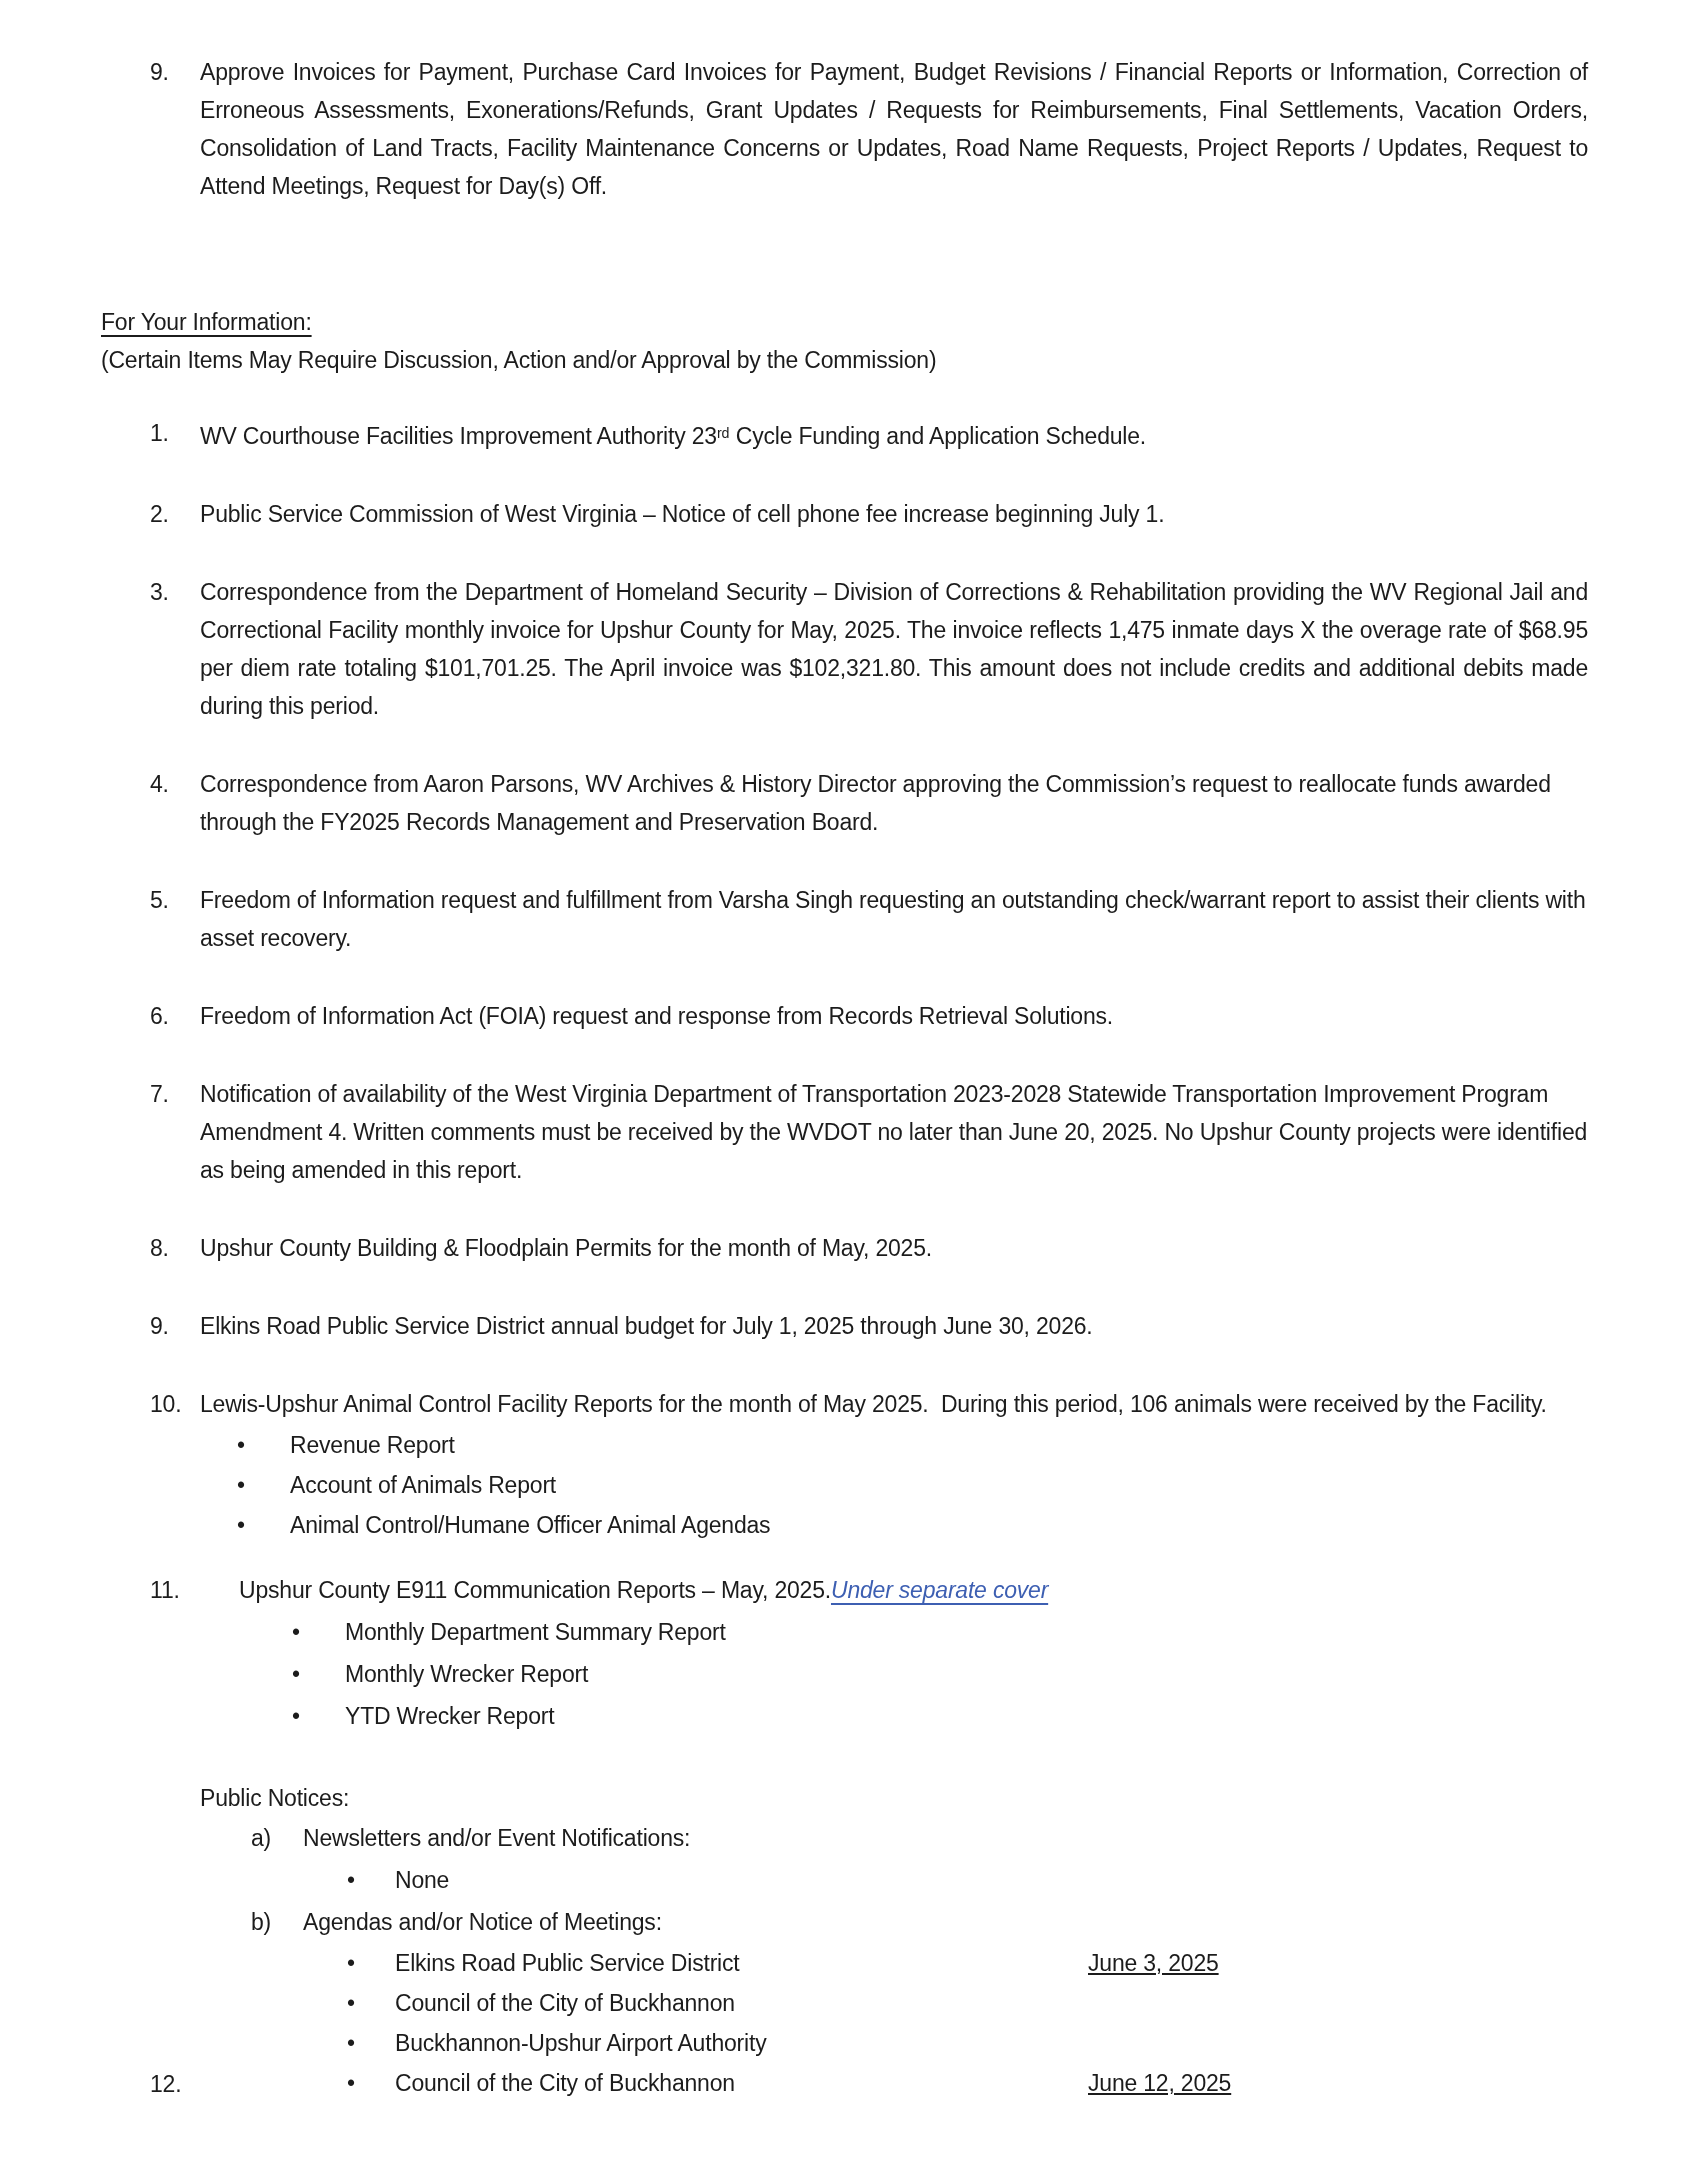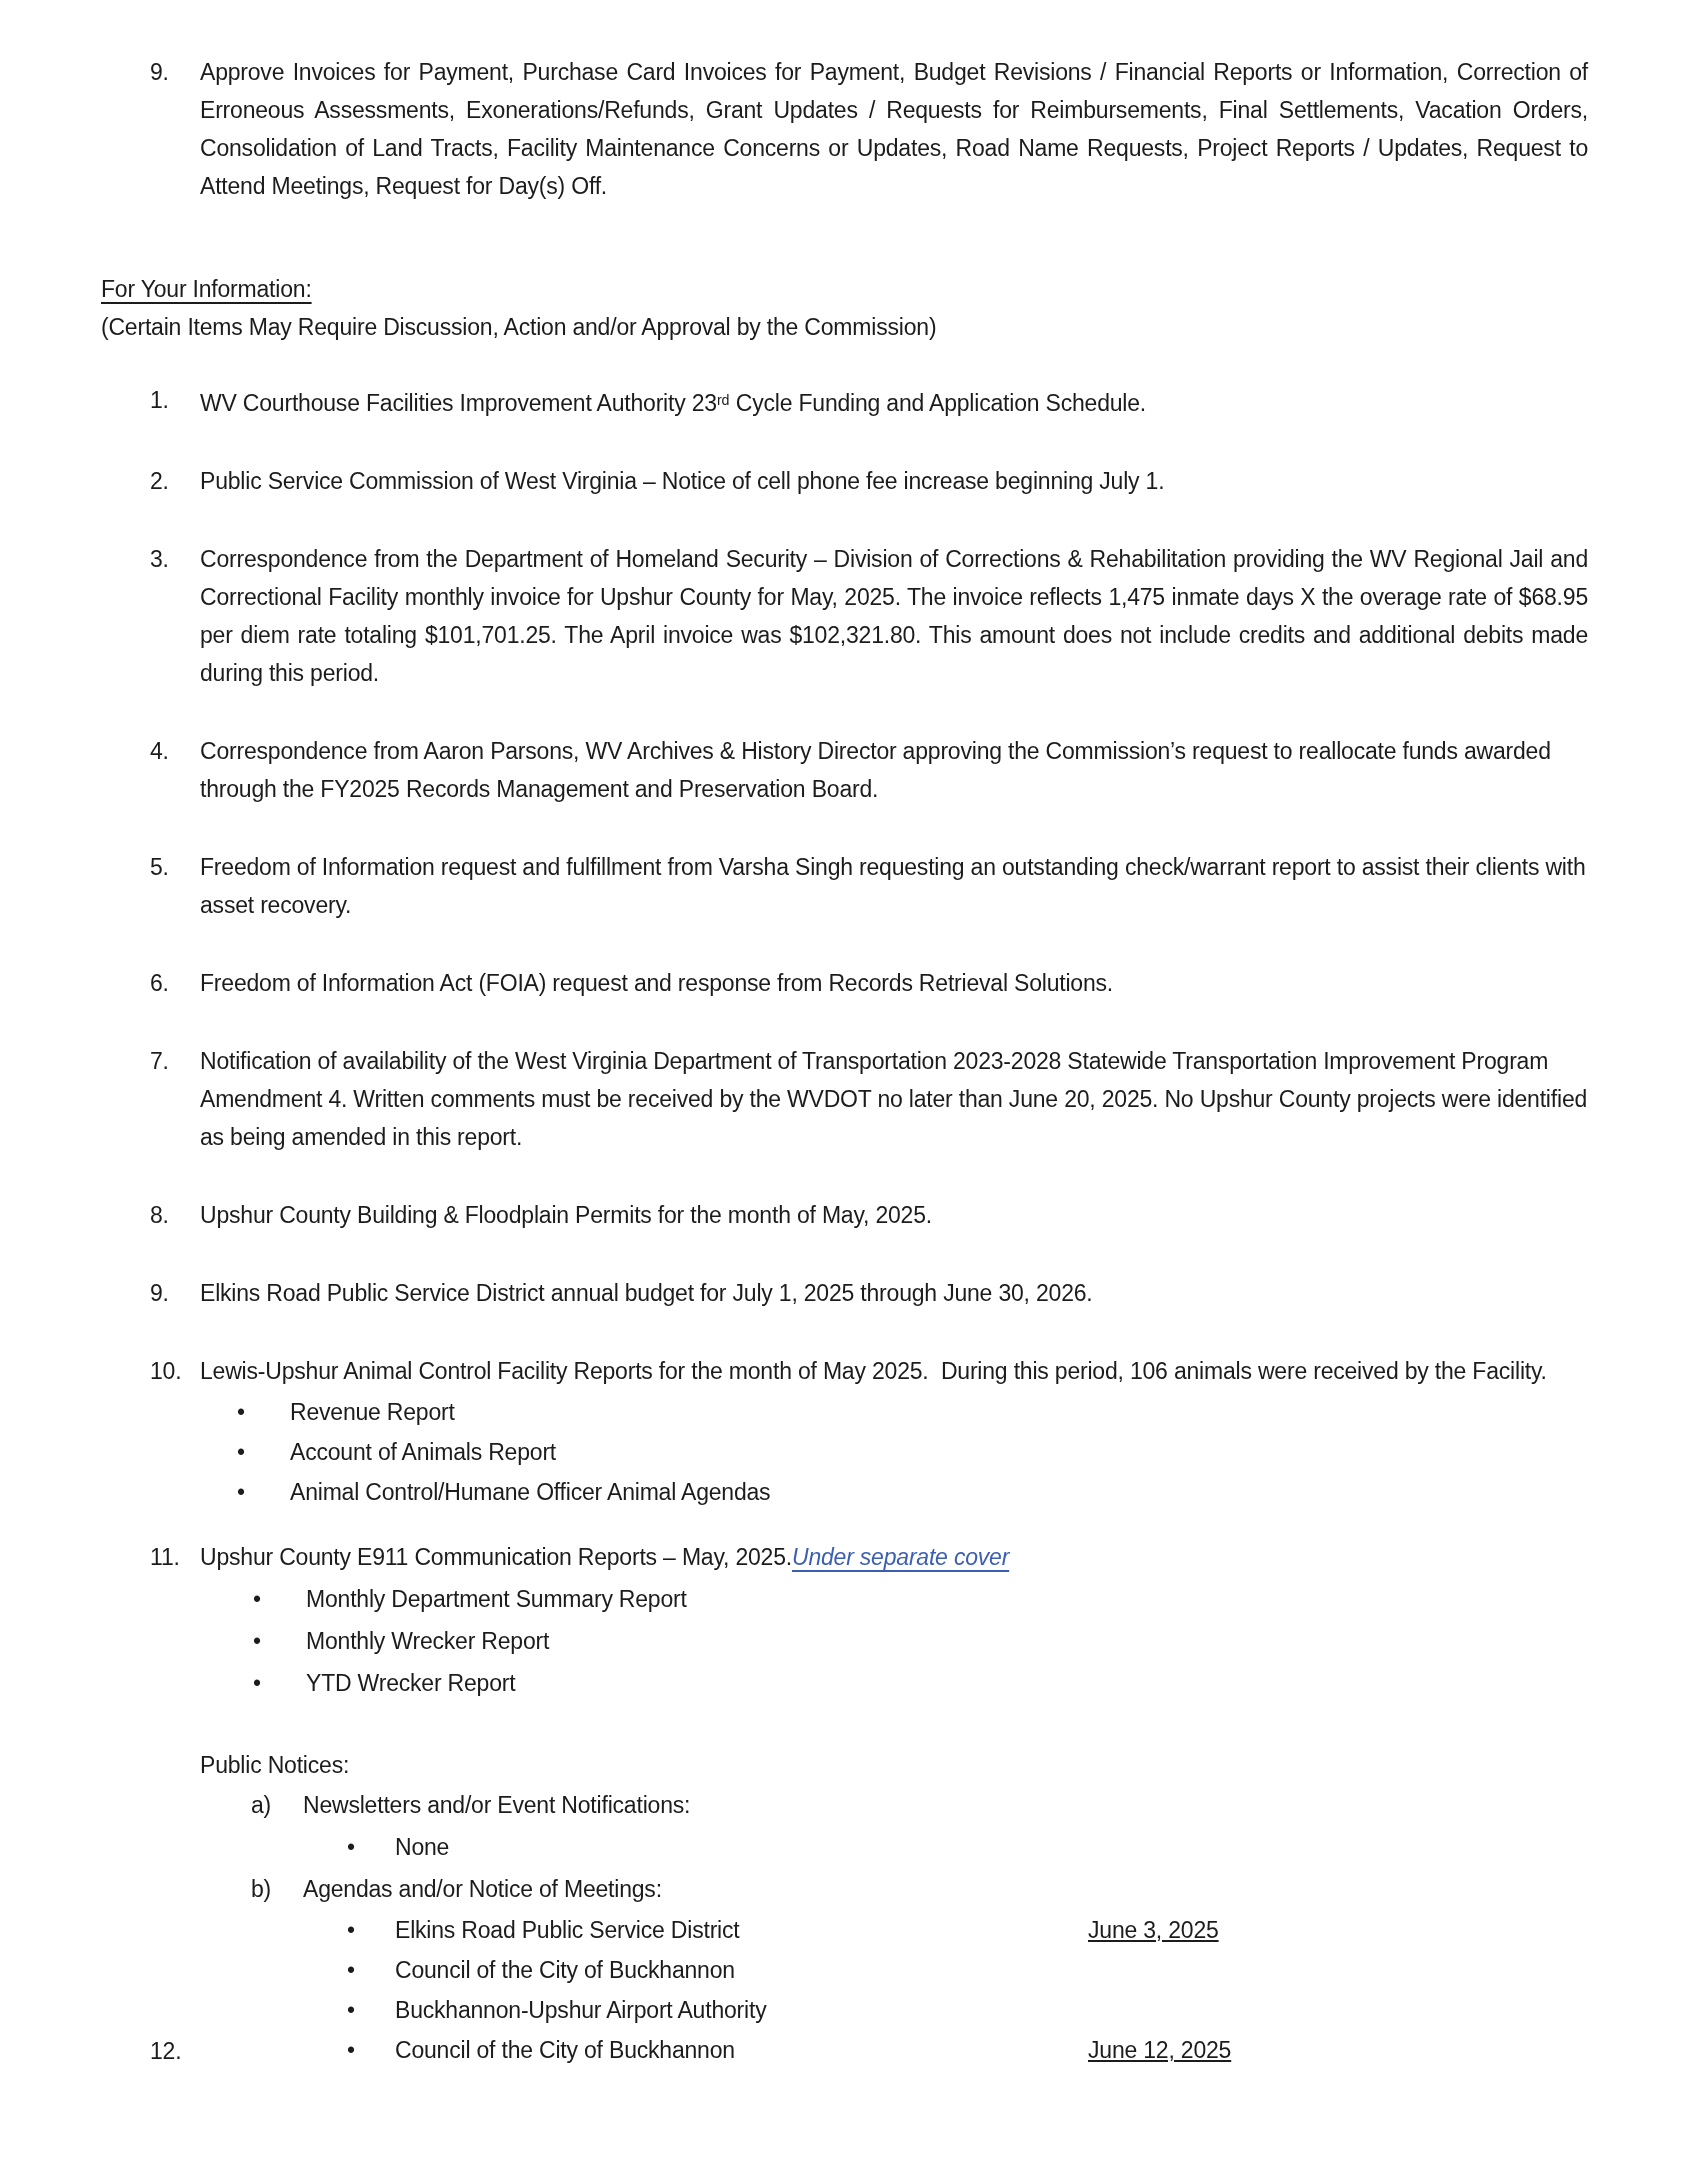--- a/index.html
+++ b/index.html
@@ -21,37 +21,37 @@
   }
 
   
   .nitem { display: flex; margin-bottom: 40px; }
   .nitem .num { flex: 0 0 50px; margin-left: 49px; }
   .nitem .nbody { flex: 1; min-width: 0; }
   .justify .nbody { text-align: justify; }
 
   .intro { margin-bottom: 0; }
 
-  .fyi-header { margin-top: 65px; }
+  .fyi-header { margin-top: 98px; }
   .fyi-heading { text-decoration: underline; text-underline-offset: 5.3px; text-decoration-thickness: 1.8px; }
   .fyi-sub { }
   .after-header { margin-top: 35px; }
   .extra-gap { margin-top: 23px; }
 
   sup.ord { font-size: 0.62em; vertical-align: 0.45em; letter-spacing: 0; }
 
   
   .bullets { margin-top: 1.8px; }
   .brow { display: flex; line-height: 40px; }
   .brow .bdot { flex: 0 0 53px; margin-left: 37px; }
   .bullets-11 .brow { line-height: 42px; }
   .bullets-11 .brow .bdot { margin-left: 53px; }
 
   .item10 { margin-bottom: 26px; }
-  .item11 { margin-bottom: 42px; }
+  .item11 { margin-bottom: 42px; gap: 39px; }
   .item12 { margin-bottom: 0; align-items: flex-end; }
 
   
   .row-split { display: flex; justify-content: flex-start; align-items: baseline; }
   .sep-link {
     color: #3d5fb2;
     font-style: italic;
     text-decoration: underline;
     text-underline-offset: 5.3px;
     text-decoration-thickness: 1.8px;

